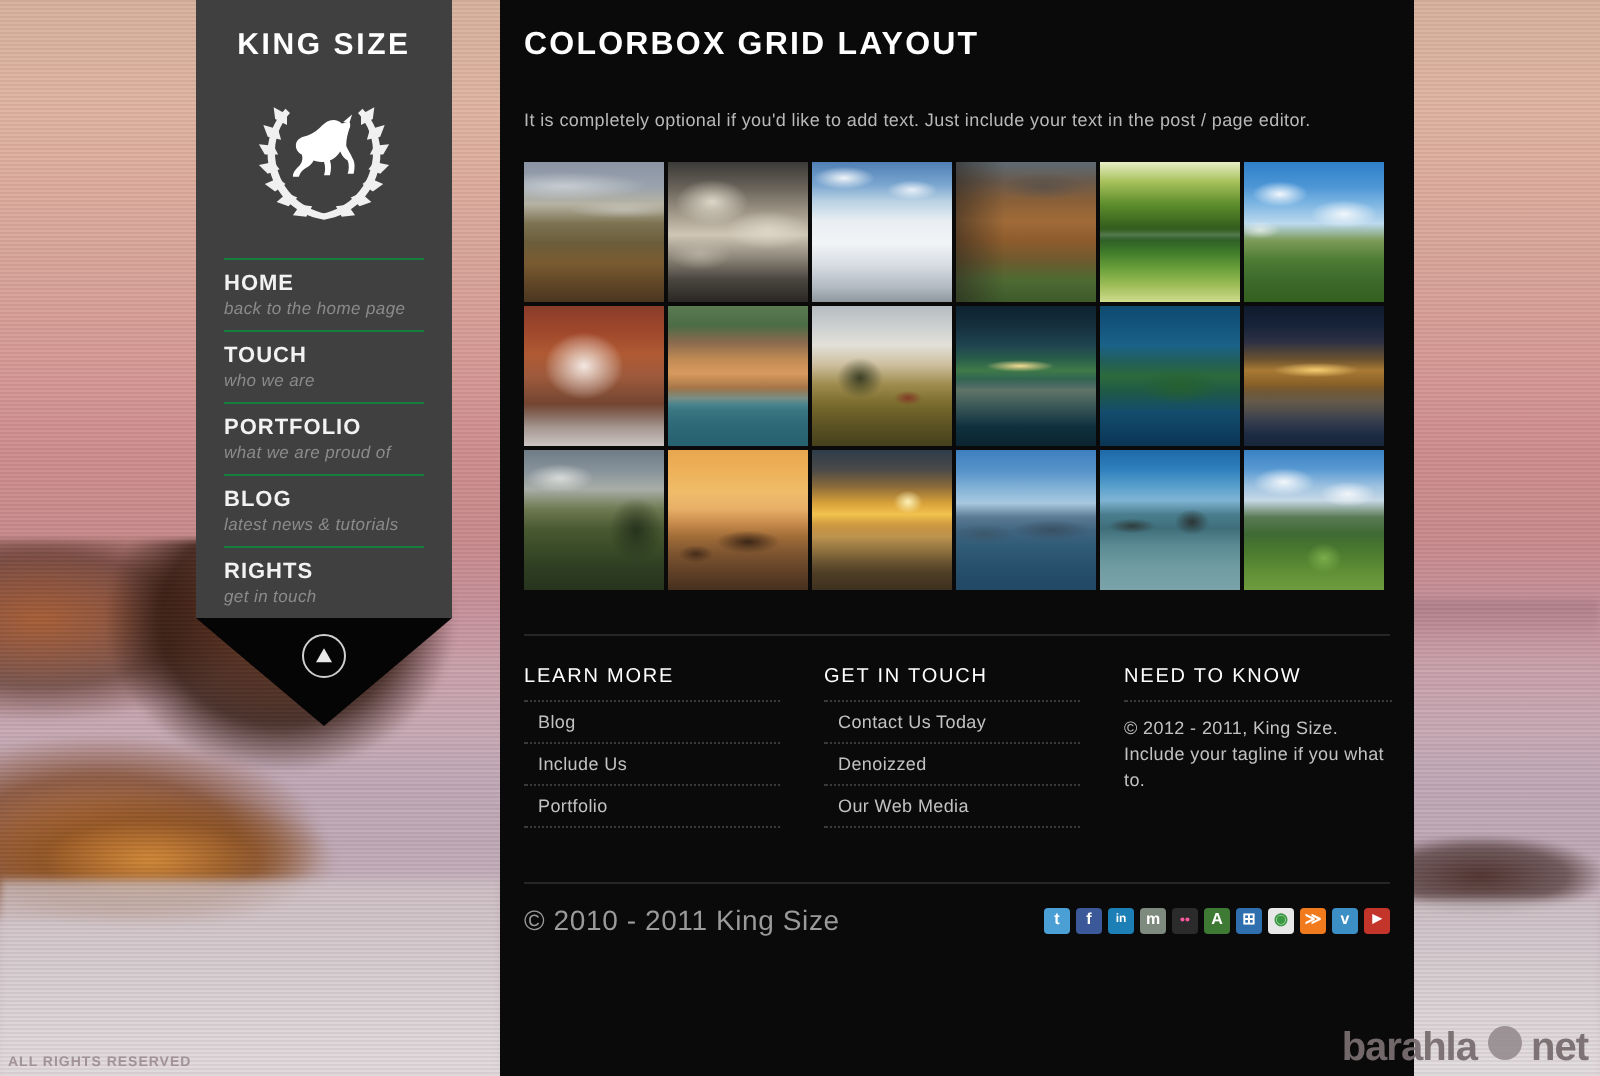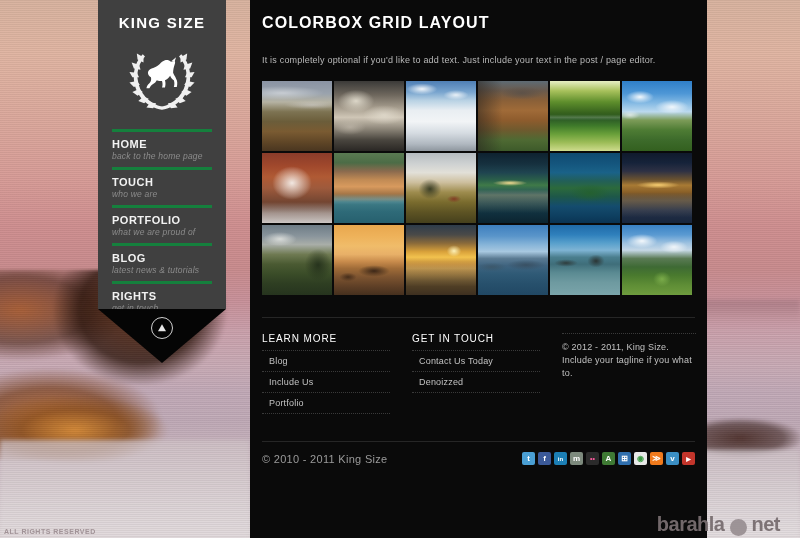--- a/index.html
+++ b/index.html
@@ -128,21 +128,21 @@
     padding-top: 14px;
     font-family: "Liberation Sans", sans-serif;
   }
   .crest {
     width: 74px; height: 74px;
     margin: 10px auto 0 auto;
     position: relative;
   }
   .nav { margin-top: 14px; }
   .nav-item {
-    border-top: 3px solid #15803d;
+    border-top: 1px solid #15803d;
     padding: 6px 0 5px 0;
     cursor: pointer;
   }
   .nav-item:last-child { border-bottom: 1px solid #2b2b2b; }
   .nav-label {
     color: #f2f2f2;
     font-size: 11px;
     font-weight: bold;
     letter-spacing: .5px;
     line-height: 13px;
@@ -261,21 +261,21 @@
     margin: 27px 12px 0 12px;
   }
   .bottombar {
     display: flex;
     align-items: center;
     justify-content: space-between;
     margin: 10px 12px 0 12px;
   }
   .copyright {
     color: #9a9a9a;
-    font-size: 11px;
+    font-size: 14px;
     letter-spacing: .3px;
   }
   .socials { display: flex; gap: 3px; }
   .sico {
     width: 13px; height: 13px;
     border-radius: 2px;
     display: flex;
     align-items: center;
     justify-content: center;
     font-size: 8px;
@@ -291,23 +291,23 @@
     position: absolute;
     left: 4px; bottom: 3px;
     color: rgba(150,135,140,.85);
     font-size: 7px;
     font-weight: bold;
     letter-spacing: .5px;
     z-index: 9;
   }
   #wm-right {
     position: absolute;
-    right: 20px; bottom: 2px;
+    right: 6px; bottom: 2px;
     display: flex;
-    align-items: flex-end;
+    align-items: flex-start;
     gap: 5px;
     z-index: 9;
   }
   #wm-right .wmtxt {
     color: rgba(120,110,112,.95);
     font-size: 20px;
     font-weight: bold;
     letter-spacing: -.5px;
   }
   #wm-right .wmdot {
@@ -550,24 +550,26 @@
           <li>Include Us</li>
           <li>Portfolio</li>
         </ul>
       </div>
 
       <div class="fcol">
         <div class="fcol-title">GET IN TOUCH</div>
         <ul class="flist">
           <li>Contact Us Today</li>
           <li>Denoizzed</li>
+          <li>Our Web Media</li>
         </ul>
       </div>
 
       <div class="fcol third">
+        <div class="fcol-title">NEED TO KNOW</div>
         <div class="fnote">
           <p>© 2012 - 2011, King Size.</p>
           <p>Include your tagline if you what to.</p>
         </div>
       </div>
     </div>
 
     <div class="bottom-rule"></div>
 
     <div class="bottombar">

